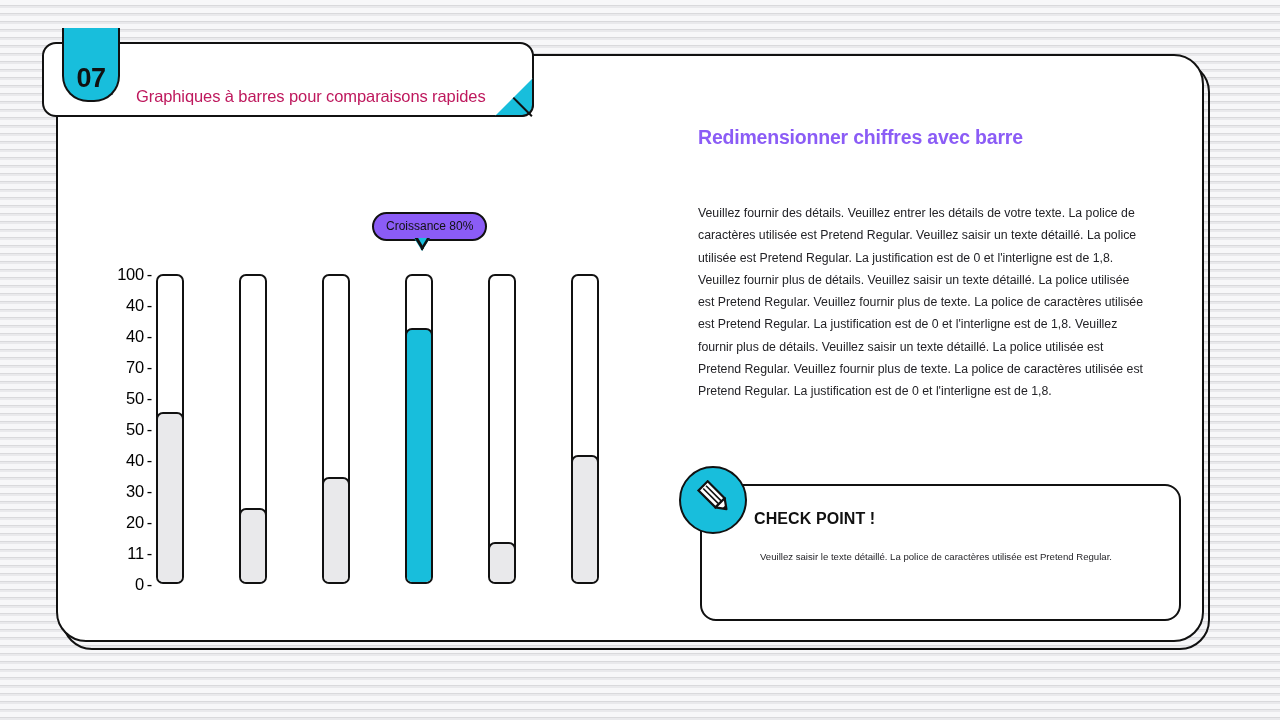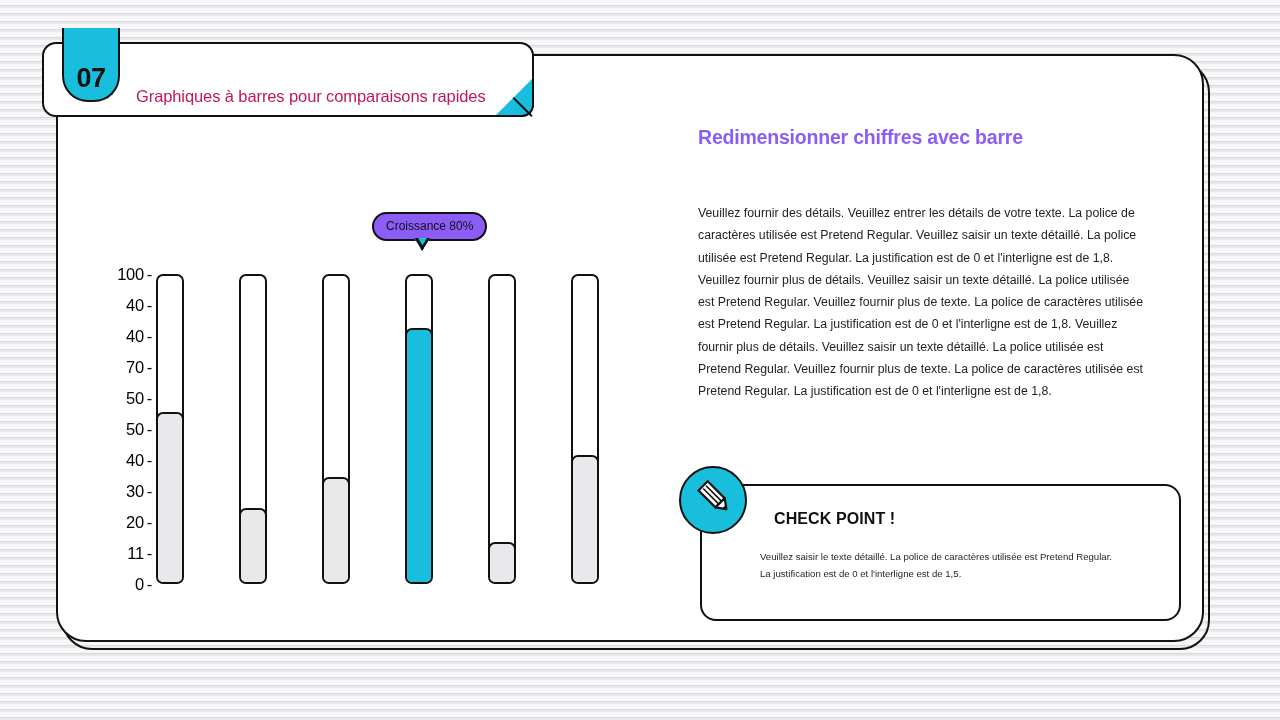--- a/index.html
+++ b/index.html
@@ -260,21 +260,21 @@
     top: 484px;
     width: 481px;
     height: 137px;
     border: 2.5px solid #111;
     border-radius: 16px;
     box-sizing: border-box;
     background: #ffffff;
   }
   .checkpoint-title {
     position: absolute;
-    left: 72px;
+    left: 52px;
     top: 24px;
     font-size: 16px;
     font-weight: 700;
     color: #111;
     letter-spacing: 0.1px;
   }
   .checkpoint-body {
     position: absolute;
     left: 58px;
     top: 62px;
@@ -374,21 +374,20 @@
 
 <div class="right-col">
   <h2 class="right-title">Redimensionner chiffres avec barre</h2>
   <p class="right-body">Veuillez fournir des détails. Veuillez entrer les détails de votre texte. La police de caractères utilisée est Pretend Regular. Veuillez saisir un texte détaillé. La police utilisée est Pretend Regular. La justification est de 0 et l'interligne est de 1,8. Veuillez fournir plus de détails. Veuillez saisir un texte détaillé. La police utilisée est Pretend Regular. Veuillez fournir plus de texte. La police de caractères utilisée est Pretend Regular. La justification est de 0 et l'interligne est de 1,8. Veuillez fournir plus de détails. Veuillez saisir un texte détaillé. La police utilisée est Pretend Regular. Veuillez fournir plus de texte. La police de caractères utilisée est Pretend Regular. La justification est de 0 et l'interligne est de 1,8.</p>
 </div>
 
 <div class="checkpoint">
   <div class="checkpoint-title">CHECK POINT !</div>
   <div class="checkpoint-body">
     <div>Veuillez saisir le texte détaillé. La police de caractères utilisée est Pretend Regular.</div>
-    <div>La justification est de 0 et l'interligne est de 1,5.</div>
   </div>
 </div>
 
 <div class="pencil-circle">
   <svg class="pencil-svg" width="40" height="40" viewBox="0 0 40 40">
     <g transform="rotate(-45 20 20)">
       <rect x="16.5" y="3" width="13" height="24" fill="#ffffff" stroke="#111" stroke-width="2.2"></rect>
       <line x1="21.2" y1="5" x2="21.2" y2="26" stroke="#111" stroke-width="1.6"></line>
       <line x1="25.2" y1="5" x2="25.2" y2="26" stroke="#111" stroke-width="1.6"></line>
       <path d="M16.5 27 L23 36 L29.5 27 Z" fill="#ffffff" stroke="#111" stroke-width="2.2" stroke-linejoin="round"></path>

